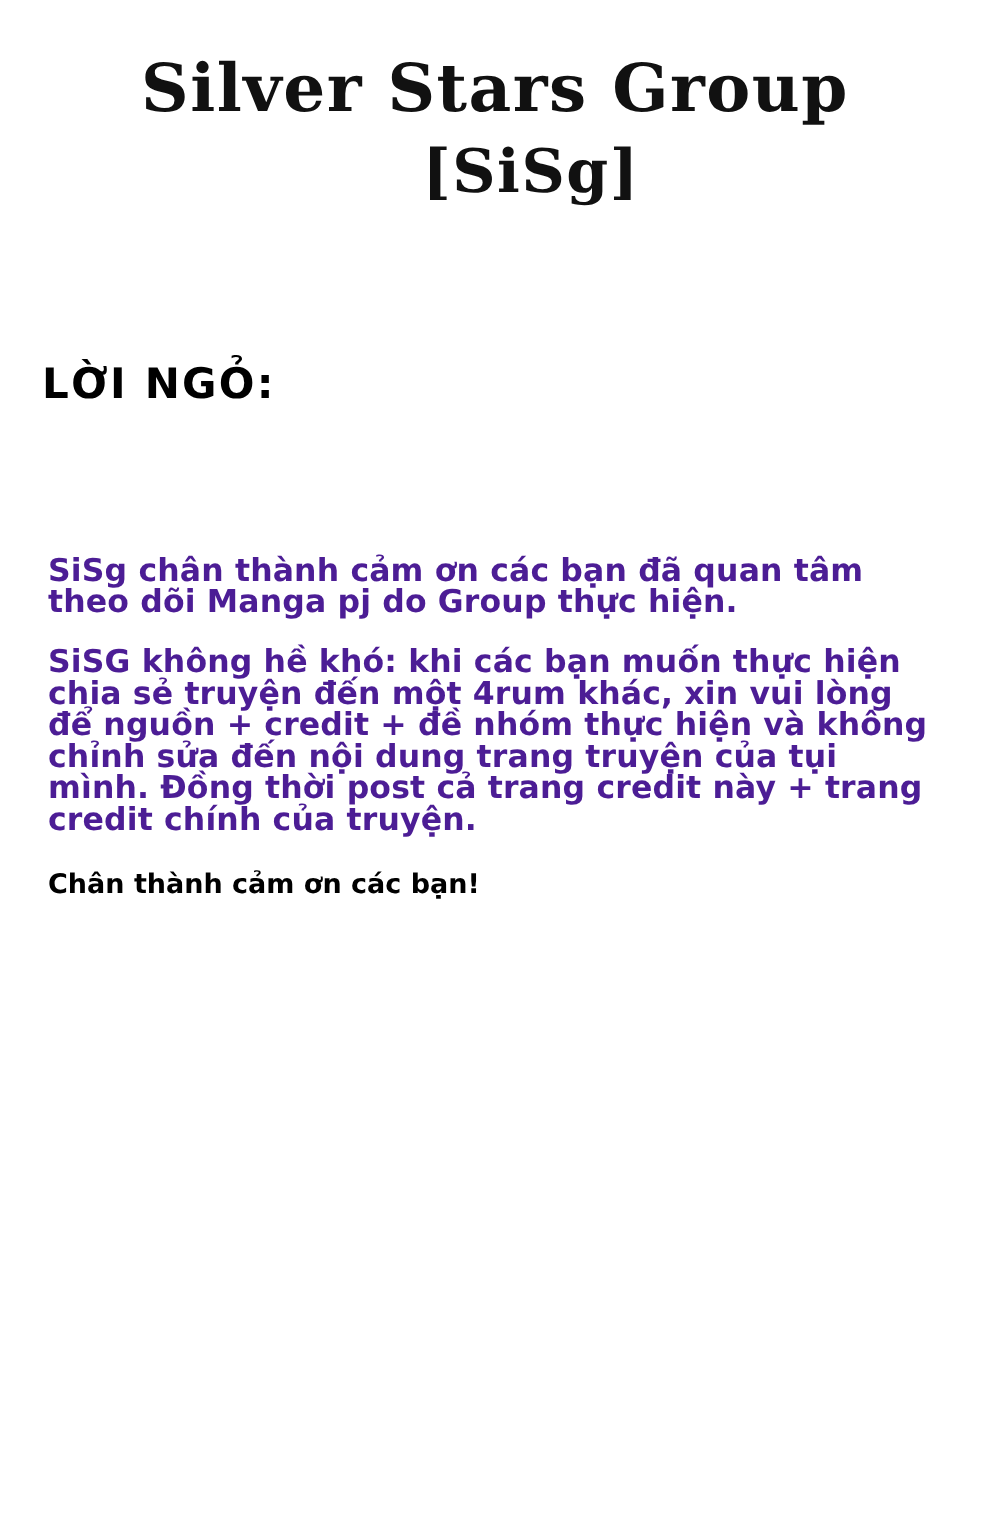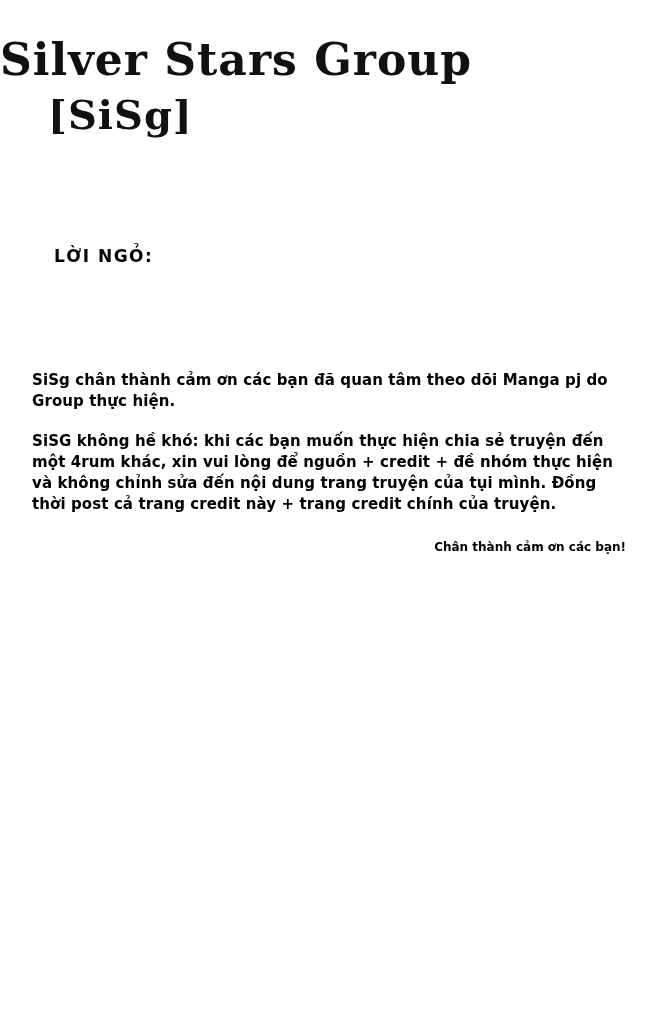--- a/index.html
+++ b/index.html
@@ -21,20 +21,21 @@
     inset: 0;
     background: #ffffff;
   }
 
   
   .title-block {
     position: absolute;
     top: 34px;
     left: 0;
     width: 660px;
+    text-align: center;
   }
   .title-line-1 {
     font-family: "DejaVu Serif", serif;
     font-weight: bold;
     font-size: 44px;
     line-height: 52px;
     letter-spacing: 1px;
     color: #111111;
   }
   .title-line-2 {
@@ -45,55 +46,54 @@
     letter-spacing: 1px;
     color: #111111;
     margin-top: 4px;
     margin-left: 48px;
   }
 
   
   .section-heading {
     position: absolute;
     top: 240px;
-    left: 54px;
+    left: 28px;
     font-family: "DejaVu Sans", sans-serif;
     font-weight: bold;
-    font-size: 17px;
+    font-size: 28px;
     line-height: 32px;
     letter-spacing: 1.5px;
     color: #000000;
   }
 
   
   .body-block {
     position: absolute;
     top: 370px;
     left: 32px;
     width: 600px;
   }
   .para {
     font-family: "DejaVu Sans", sans-serif;
     font-weight: bold;
-    font-size: 15px;
+    font-size: 21px;
     line-height: 21px;
-    color: #000000;
+    color: #4c1d95;
     margin: 0 0 19px 0;
     letter-spacing: 0.1px;
   }
   .para.last {
     margin-bottom: 0;
   }
   .closing {
     font-family: "DejaVu Sans", sans-serif;
     font-weight: bold;
-    font-size: 12px;
+    font-size: 18px;
     line-height: 21px;
     color: #000000;
-    text-align: right;
     margin-top: 22px;
     padding-right: 6px;
   }
 </style>
 </head>
 <body>
 
 <div class="page">
 
   <div class="title-block">

